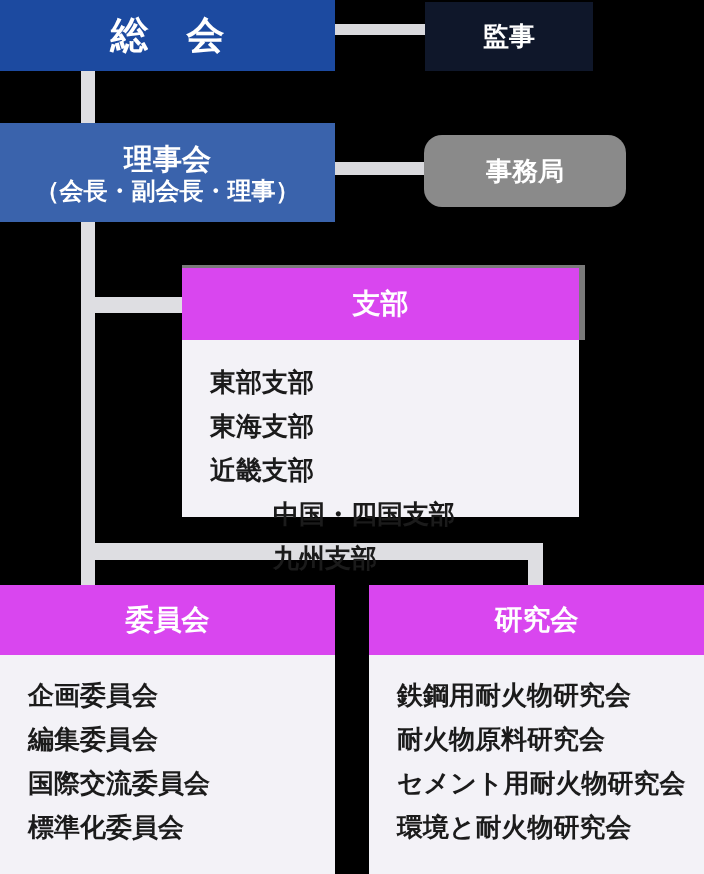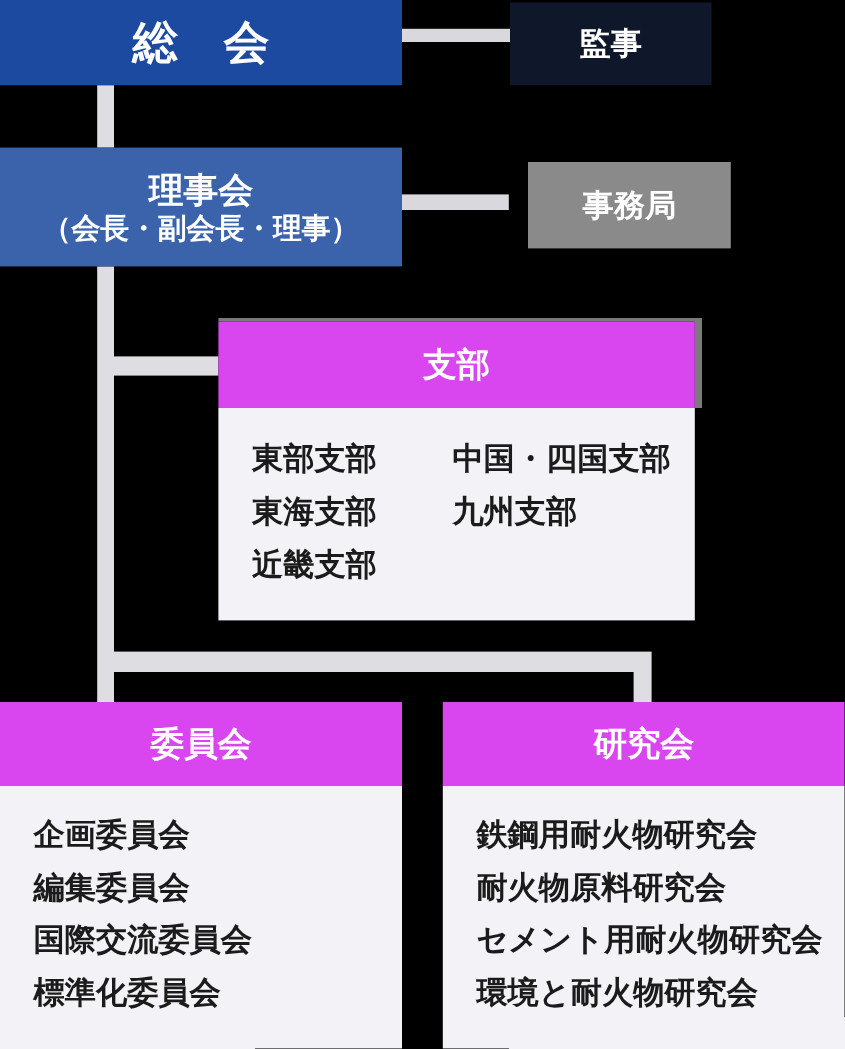--- a/index.html
+++ b/index.html
@@ -18,21 +18,21 @@
     align-items: center;
     justify-content: center;
     color: #ffffff;
     font-weight: 700;
   }
   .soukai    { left: 0;   top: 0;   width: 335px; height: 71px; background: #1c4aa0; font-size: 38px; }
   .kanji     { left: 425px; top: 2px; width: 168px; height: 69px; background: #0f172a; font-size: 26px; }
   .rijikai   { left: 0;   top: 123px; width: 335px; height: 99px; background: #3a63ac; }
   .rijikai .title    { font-size: 29px; line-height: 36px; }
   .rijikai .subtitle { font-size: 24px; line-height: 28px; }
-  .jimukyoku { left: 440px; top: 135px; width: 169px; height: 72px; background: #8a8a8a; font-size: 26px; }
+  .jimukyoku { left: 424px; top: 135px; width: 202px; height: 72px; background: #8a8a8a; font-size: 26px; border-radius: 18px; }
 
   .connector { position: absolute; background: #dedee2; }
   .conn-kanji   { left: 335px; top: 24px;  width: 90px;  height: 11px; background: #d9d9dd; }
   .conn-rijikai { left: 81px;  top: 71px;  width: 14px;  height: 52px; }
   .conn-jimu    { left: 335px; top: 162px; width: 89px;  height: 13px; background: #d9d9dd; }
   .trunk        { left: 81px;  top: 222px; width: 14px;  height: 363px; }
   .branch-shibu { left: 95px;  top: 297px; width: 87px;  height: 16px; }
   .branch-bottom{ left: 95px;  top: 543px; width: 448px; height: 17px; }
   .drop-kenkyu  { left: 528px; top: 560px; width: 15px;  height: 25px; }
 
@@ -49,21 +49,21 @@
   .panel-body { background: #f3f2f7; }
   .list-item {
     color: #1b1b1b;
     font-weight: 700;
     font-size: 26px;
     line-height: 44px;
     white-space: nowrap;
   }
   .shibu     { left: 182px; top: 268px; width: 397px; height: 249px; }
   .shibu .panel-header { height: 72px; }
-  .shibu .panel-body   { height: 177px; display: flex; padding: 20px 0 0 28px; box-sizing: border-box; }
+  .shibu .panel-body   { height: 177px; display: flex; padding: 20px 0 0 28px; box-sizing: border-box; flex-direction: column; }
   .shibu .col2 { margin-left: 63px; }
 
   .iinkai    { left: 0;    top: 585px; width: 335px; height: 289px; }
   .kenkyukai { left: 369px; top: 585px; width: 335px; height: 289px; }
   .iinkai .panel-header, .kenkyukai .panel-header { height: 70px; }
   .iinkai .panel-body, .kenkyukai .panel-body {
     height: 219px; padding: 18px 0 0 28px; box-sizing: border-box;
   }
 </style>
 </head>

